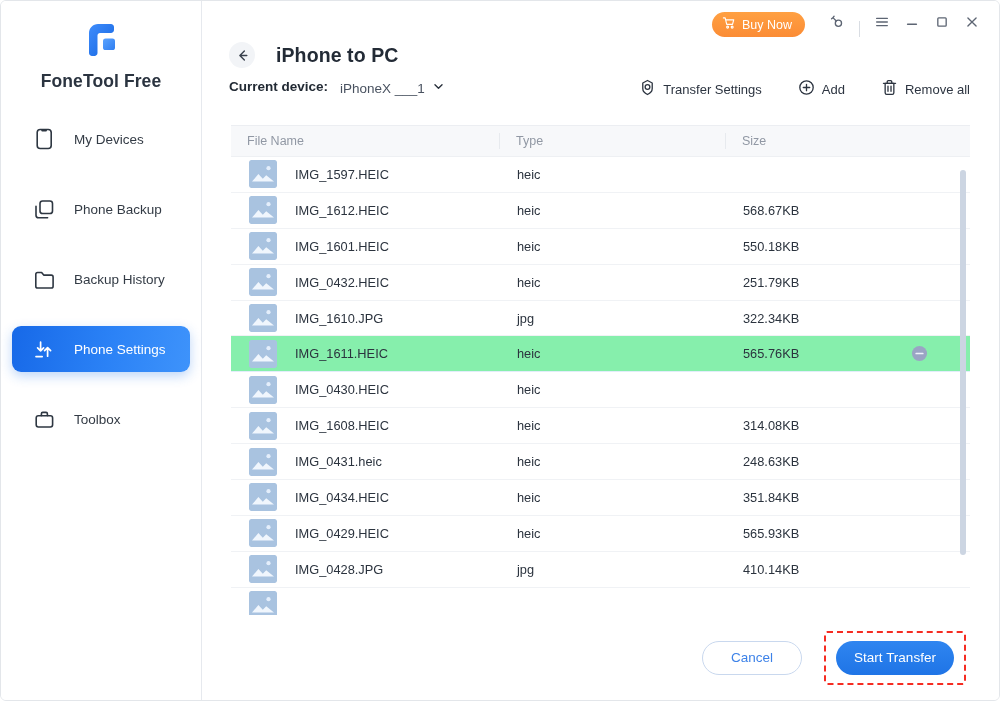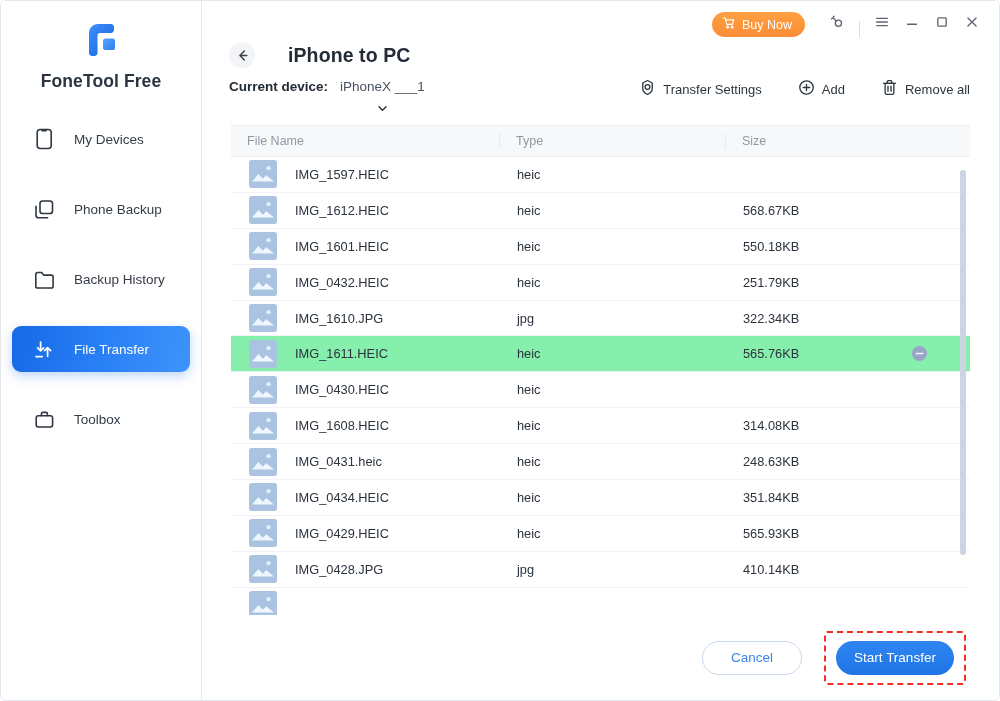--- a/index.html
+++ b/index.html
@@ -112,21 +112,20 @@
     width: 1px; height: 16px; background: #d9dde3; margin: 0 7px;
   }
 
   
   #page-head {
     display: flex;
     align-items: center;
     padding-left: 27px;
     margin-top: -2px;
     height: 40px;
-    gap: 12px;
   }
   #back-btn {
     width: 26px; height: 26px; border-radius: 50%;
     background: #f2f4f7;
     display: flex; align-items: center; justify-content: center;
     cursor: pointer;
   }
   #page-title {
     margin-left: 21px;
     font-size: 19.5px;
@@ -141,21 +140,21 @@
     align-items: flex-start;
     padding: 0 29px 0 27px;
     height: 42px;
     margin-top: 4px;
   }
   #device-label {
     font-size: 13.5px; font-weight: 700; color: #222a34;
   }
   #device-select {
     display: flex; align-items: center; gap: 7px;
-    margin-left: 12px; cursor: pointer; flex-direction: column;
+    margin-left: 12px; cursor: pointer;
   }
   #device-value { font-size: 13.5px; color: #495260; }
   #tool-actions {
     margin-left: auto;
     display: flex; align-items: center; gap: 36px;
   }
   .tool-btn {
     display: flex; align-items: center; gap: 7px;
     font-size: 13px; color: #2d3541; cursor: pointer;
   }
@@ -347,21 +346,21 @@
       </div>
 
       <div class="nav-item active">
         <span class="nav-icon">
           <svg width="22" height="21" viewBox="0 0 22 21" fill="none" stroke="#ffffff" stroke-width="1.7" stroke-linecap="round" stroke-linejoin="round">
             <path d="M7.6 3.2v8.6M4.6 8.8l3 3 3-3"></path>
             <path d="M14.6 17.2V8.6M11.6 11.6l3-3 3 3"></path>
             <path d="M3 17.6h6.2"></path>
           </svg>
         </span>
-        <span class="nav-label">File Transfer</span>
+        <span class="nav-label">Phone Settings</span>
       </div>
 
       <div class="nav-item">
         <span class="nav-icon">
           <svg width="21" height="19" viewBox="0 0 21 19" fill="none" stroke="#2e3742" stroke-width="1.6">
             <rect x="2.2" y="5.8" width="16.4" height="11.2" rx="2.2"></rect>
             <path d="M7.4 5.6V3.8c0-.8.6-1.4 1.4-1.4h3.2c.8 0 1.4.6 1.4 1.4v1.8" stroke-linecap="round"></path>
           </svg>
         </span>
         <span class="nav-label">Toolbox</span>

